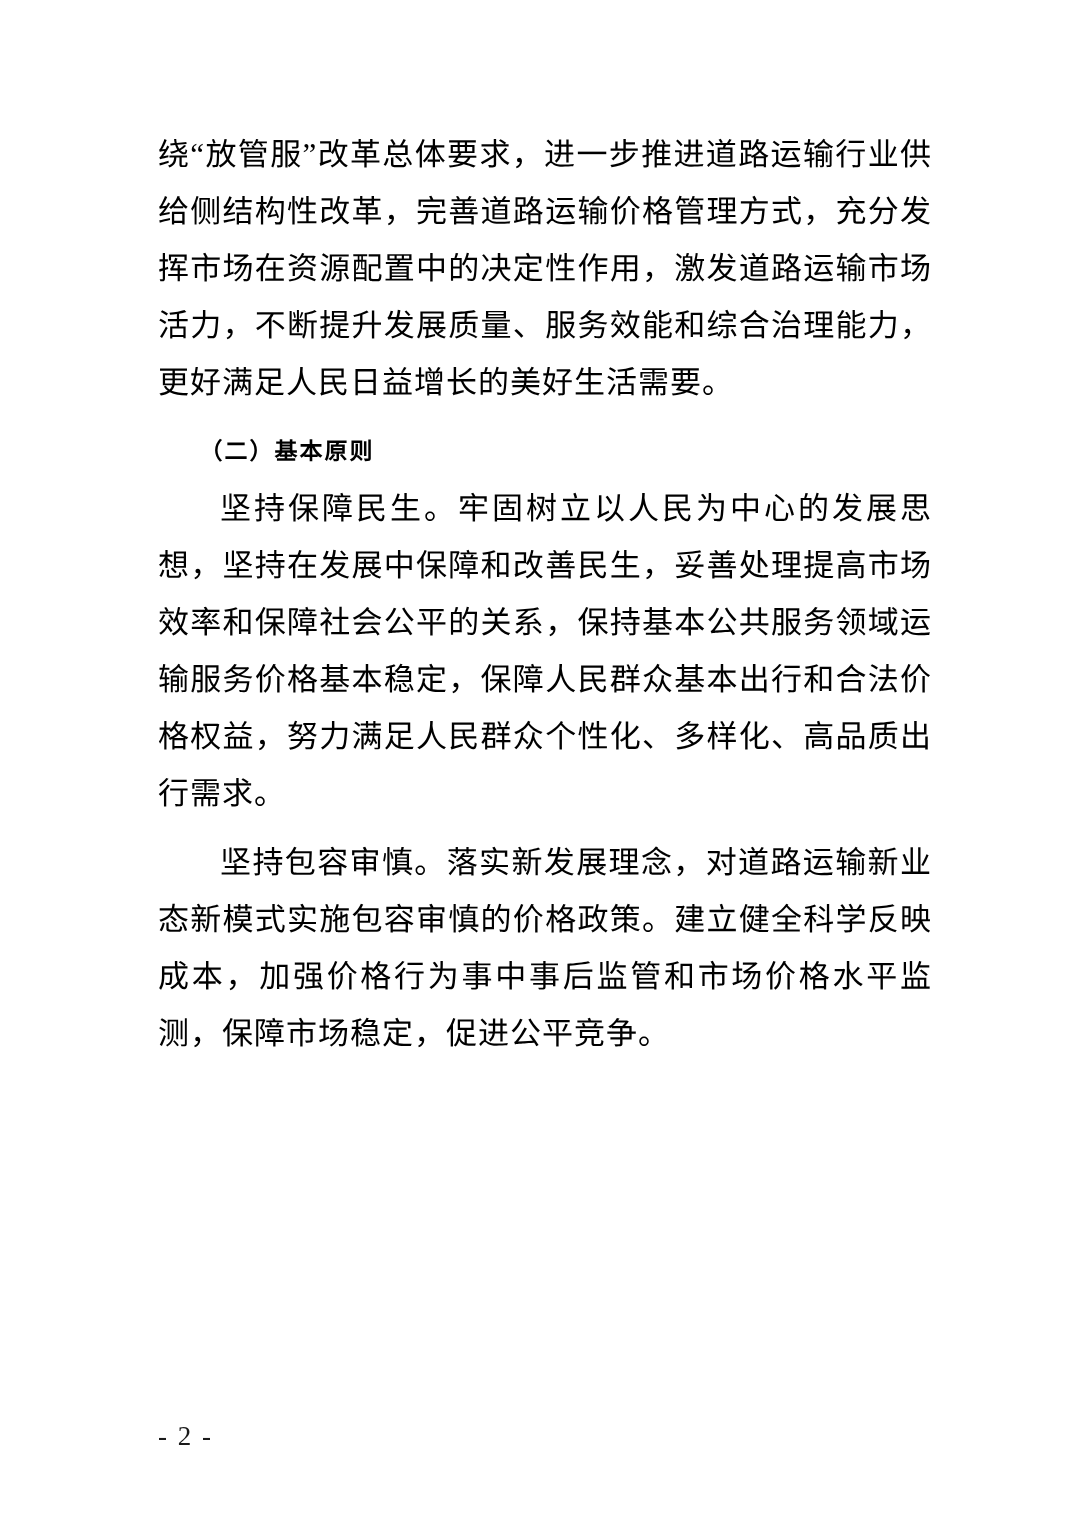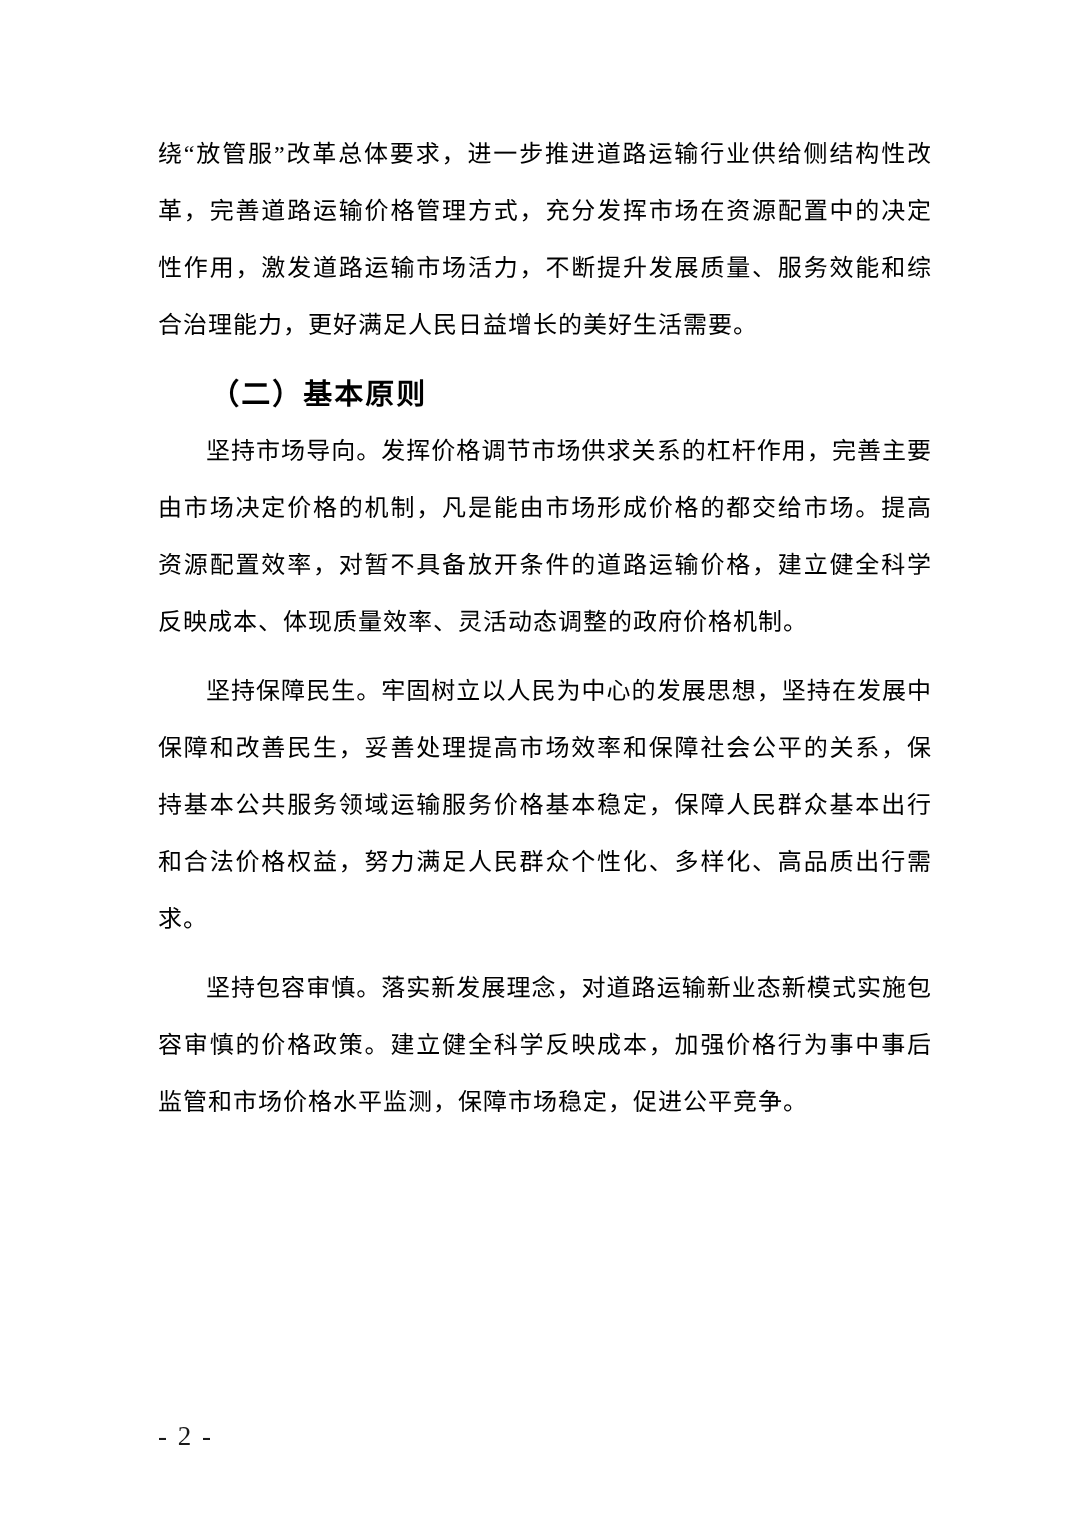--- a/index.html
+++ b/index.html
@@ -17,37 +17,37 @@
     color: #000000;
   }
   .content {
     position: absolute;
     left: 158px;
     top: 126px;
     width: 774px;
   }
   .body-para {
     margin: 0 0 12px 0;
-    font-size: 24px;
+    font-size: 31px;
     line-height: 57px;
     text-align: justify;
     text-justify: inter-character;
     letter-spacing: 1px;
     overflow-wrap: break-word;
     font-weight: 400;
   }
   .indent {
     text-indent: 2em;
   }
   .no-indent {
     text-indent: 0;
   }
   .section-heading {
     margin: 0;
-    font-size: 29px;
+    font-size: 23px;
     line-height: 57px;
     font-weight: 700;
     text-indent: 1.8em;
     letter-spacing: 2px;
   }
   .page-number {
     position: absolute;
     left: 158px;
     top: 1420px;
     font-size: 27px;
@@ -57,18 +57,17 @@
     color: #1a1a1a;
   }
 </style>
 </head>
 <body>
 
 <div class="page">
   <div class="content">
     <p class="body-para no-indent">绕“放管服”改革总体要求，进一步推进道路运输行业供给侧结构性改革，完善道路运输价格管理方式，充分发挥市场在资源配置中的决定性作用，激发道路运输市场活力，不断提升发展质量、服务效能和综合治理能力，更好满足人民日益增长的美好生活需要。</p>
     <h2 class="section-heading">（二）基本原则</h2>
-    <p class="body-para indent">坚持市场导向。发挥价格调节市场供求关系的杠杆作用，完善主要由市场决定价格的机制，凡是能由市场形成价格的都交给市场。提高资源配置效率，对暂不具备放开条件的道路运输价格，建立健全科学反映成本、体现质量效率、灵活动态调整的政府价格机制。</p>
     <p class="body-para indent">坚持保障民生。牢固树立以人民为中心的发展思想，坚持在发展中保障和改善民生，妥善处理提高市场效率和保障社会公平的关系，保持基本公共服务领域运输服务价格基本稳定，保障人民群众基本出行和合法价格权益，努力满足人民群众个性化、多样化、高品质出行需求。</p>
     <p class="body-para indent">坚持包容审慎。落实新发展理念，对道路运输新业态新模式实施包容审慎的价格政策。建立健全科学反映成本，加强价格行为事中事后监管和市场价格水平监测，保障市场稳定，促进公平竞争。</p>
   </div>
   <div class="page-number">- 2 -</div>
 </div>
 
 </body></html>

